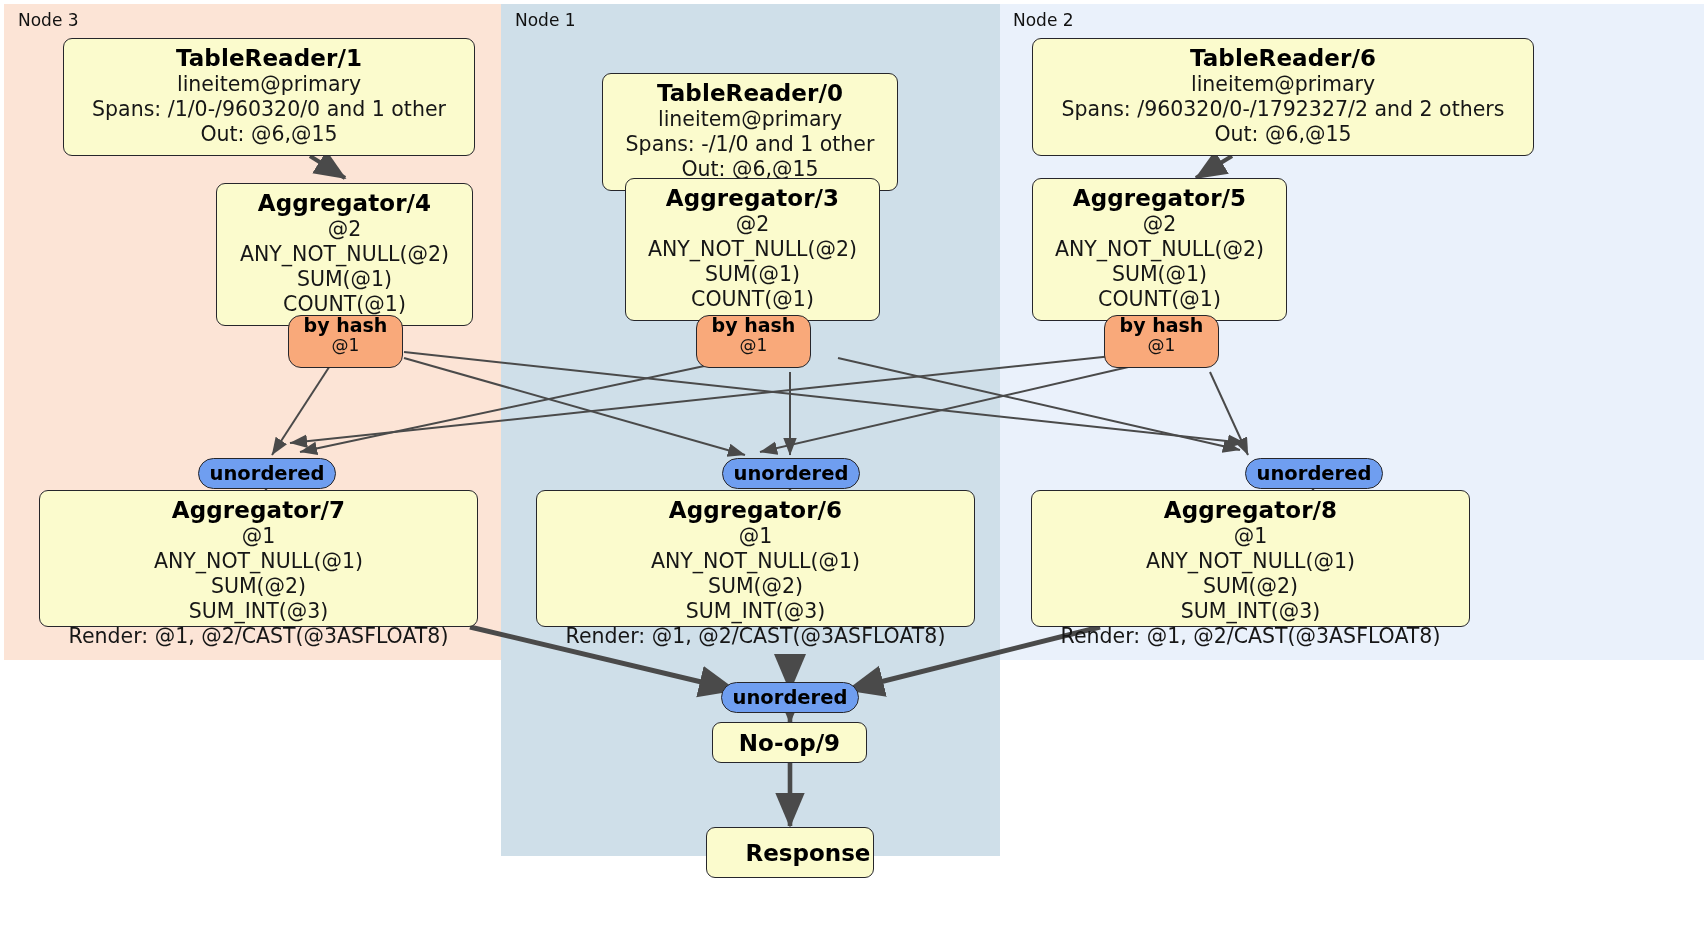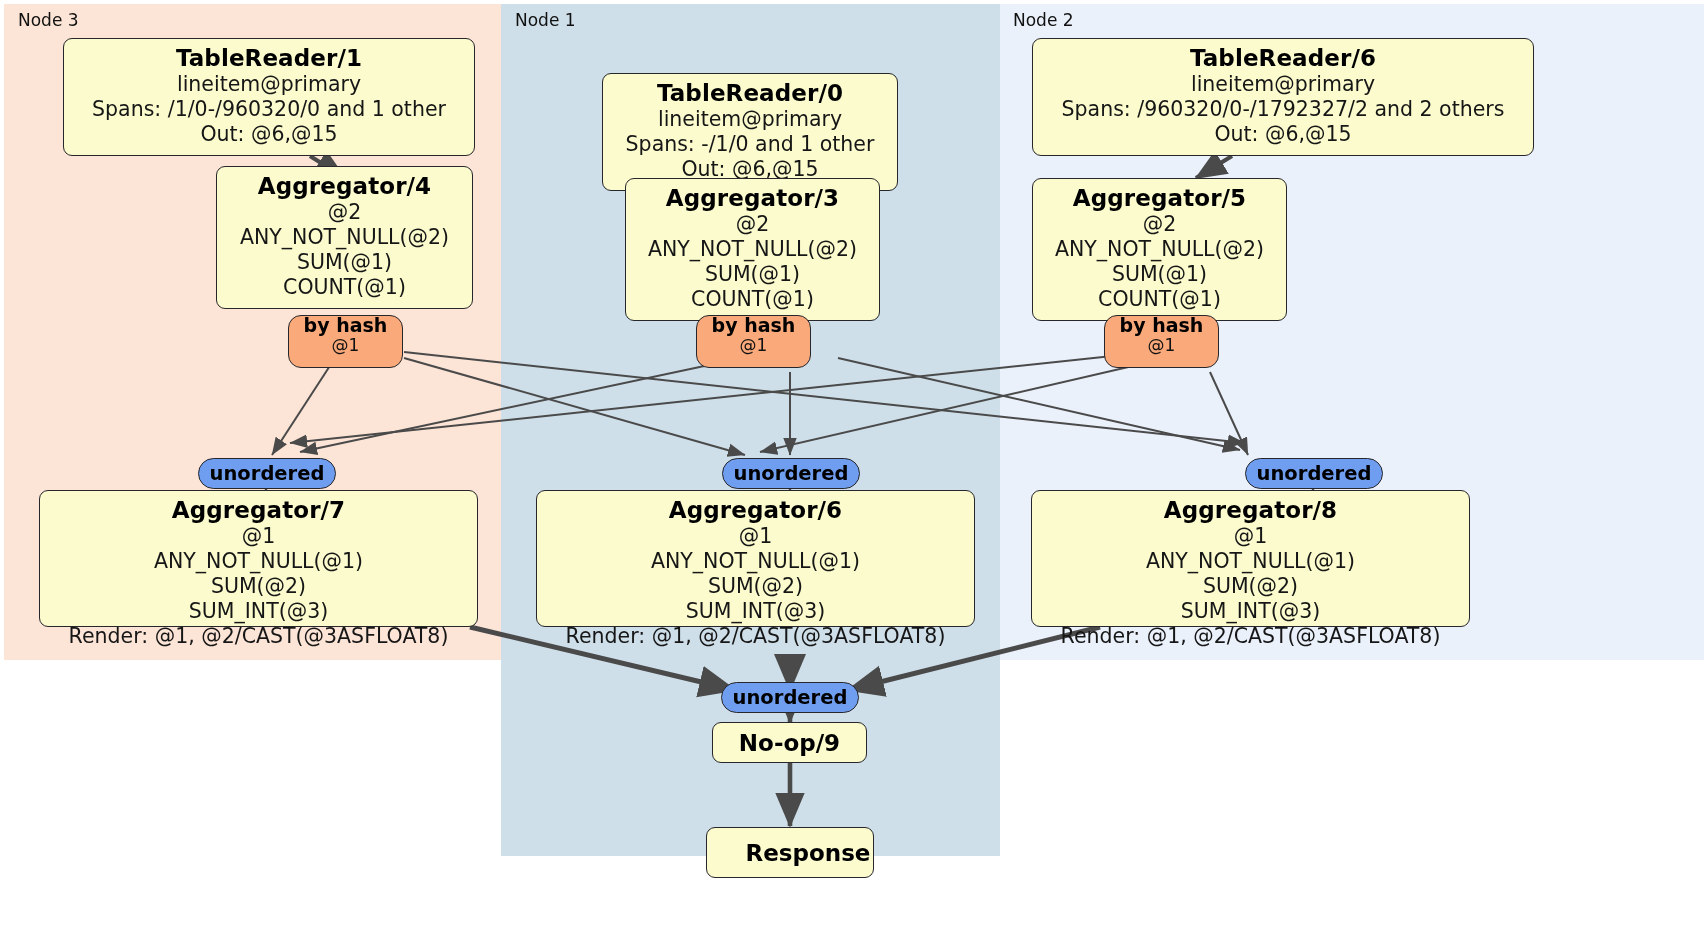--- a/index.html
+++ b/index.html
@@ -120,21 +120,21 @@
     <div class="ln">Out: @6,@15</div>
   </div>
 
   <div class="proc" style="left:1032px;top:38px;width:502px;height:118px;">
     <div class="title">TableReader/6</div>
     <div class="ln">lineitem@primary</div>
     <div class="ln">Spans: /960320/0-/1792327/2 and 2 others</div>
     <div class="ln">Out: @6,@15</div>
   </div>
 
-  <div class="proc" style="left:216px;top:166px;width:257px;height:143px;">
+  <div class="proc" style="left:216px;top:183px;width:257px;height:143px;">
     <div class="title">Aggregator/4</div>
     <div class="ln">@2</div>
     <div class="ln">ANY_NOT_NULL(@2)</div>
     <div class="ln">SUM(@1)</div>
     <div class="ln">COUNT(@1)</div>
   </div>
 
   <div class="proc" style="left:625px;top:178px;width:255px;height:143px;">
     <div class="title">Aggregator/3</div>
     <div class="ln">@2</div>

